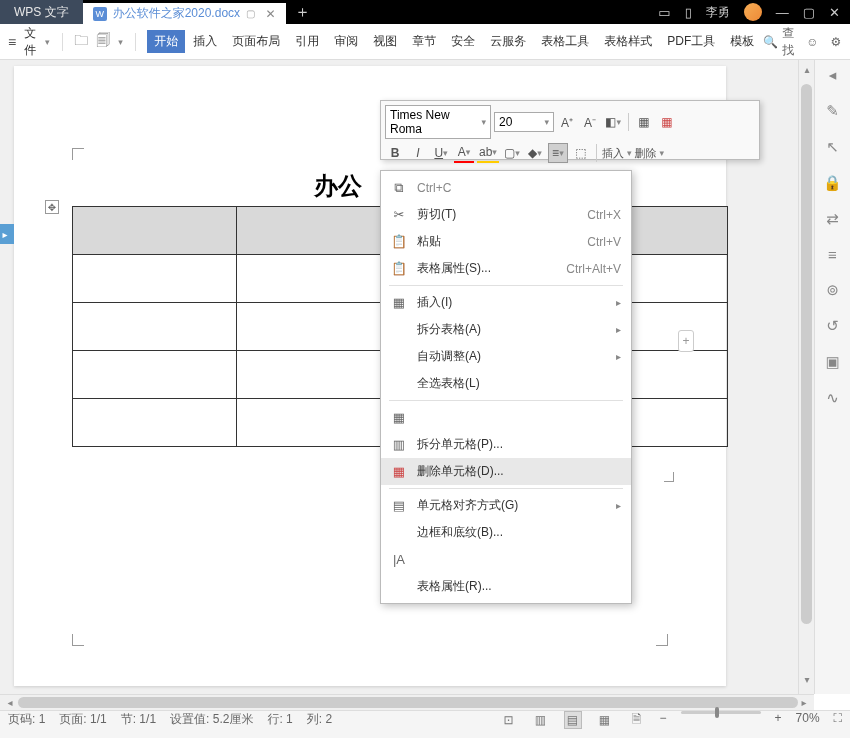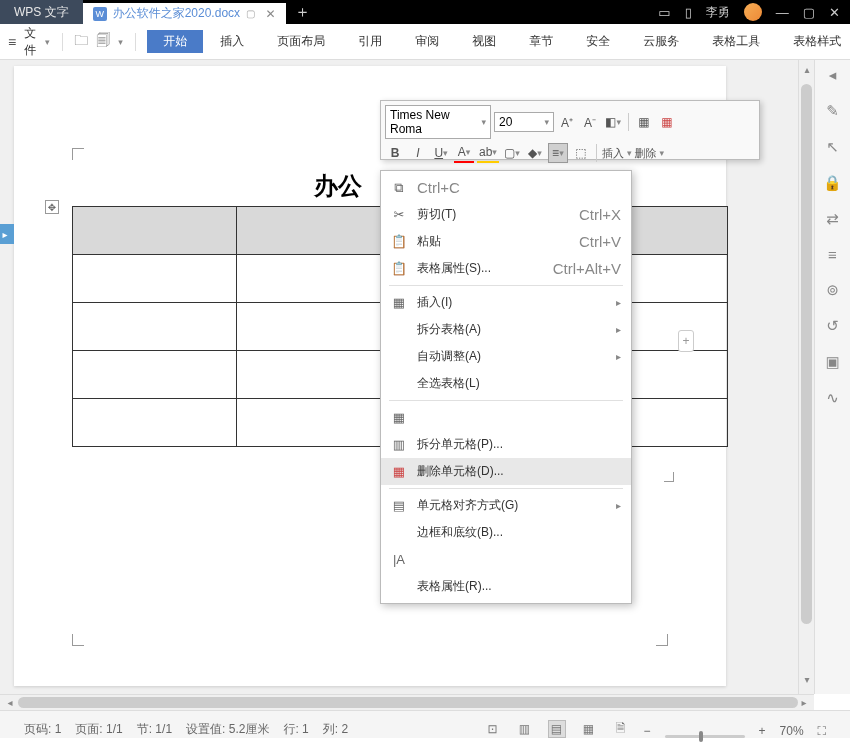--- a/index.html
+++ b/index.html
@@ -16,21 +16,21 @@
 .title-right .win{font-size:13px}
 .avatar{width:18px;height:18px;border-radius:50%;background:linear-gradient(135deg,#f6ad55,#ed8936)}
 .menubar{height:36px;border-bottom:1px solid #ddd;display:flex;align-items:center;padding:0 8px;gap:2px;background:#fff}
 .menu-left{display:flex;align-items:center;gap:8px}
 .ham{font-size:14px;color:#555}
 .file-lbl{font-size:12px;color:#333}
 .dd{color:#888;font-size:9px}
 .sep{width:1px;height:18px;background:#ddd;margin:0 4px}
 .ico{color:#666;font-size:14px}
 .tabs{display:flex;gap:1px;margin-left:6px}
-.tab{padding:3px 16px;font-size:12px;color:#333;white-space:nowrap}
+.tab{padding:3px 7px;font-size:12px;color:#333;white-space:nowrap}
 .tab.active{background:#4a7bc8;color:#fff}
 .menu-right{margin-left:auto;display:flex;align-items:center;gap:12px;color:#666}
 .search{display:flex;align-items:center;gap:4px}
 .content{position:relative;height:634px;background:#f0f0f0;display:flex}
 .doc-area{flex:1;position:relative;overflow:hidden}
 .page{position:absolute;left:14px;top:6px;width:712px;height:620px;background:#fff;box-shadow:0 1px 3px rgba(0,0,0,0.15)}
 .corner{position:absolute;width:12px;height:12px;border:1px solid #999}
 .corner.tl{top:82px;left:58px;border-right:none;border-bottom:none}
 .corner.tr{top:82px;right:58px;border-left:none;border-bottom:none}
 .corner.bl{bottom:40px;left:58px;border-right:none;border-top:none}
@@ -48,40 +48,40 @@
 .vscroll .arr{position:absolute;left:0;width:16px;height:16px;text-align:center;color:#888;font-size:10px}
 .vscroll .arr.up{top:4px}
 .vscroll .arr.dn{bottom:4px}
 .sidepanel{width:36px;background:#f5f5f5;border-left:1px solid #ddd;display:flex;flex-direction:column;align-items:center;padding-top:6px;gap:18px;color:#888}
 .sidepanel .si{font-size:15px}
 .hscroll{height:16px;background:#f0f0f0;border-top:1px solid #ddd;position:relative;margin-right:36px}
 .hscroll .thumb{position:absolute;left:18px;top:2px;height:11px;width:780px;background:#ccc;border-radius:6px}
 .hscroll .arr{position:absolute;top:0;height:16px;width:16px;text-align:center;color:#888;font-size:10px;line-height:16px}
 .hscroll .arr.l{left:2px}
 .hscroll .arr.r{right:2px}
-.statusbar{height:28px;background:#f5f5f5;border-top:1px solid #ddd;display:flex;align-items:flex-end;padding:0 24px;gap:14px;color:#666;font-size:11px}
+.statusbar{height:28px;background:#f5f5f5;border-top:1px solid #ddd;display:flex;align-items:flex-start;padding:0 8px;gap:14px;color:#666;font-size:11px}
 .statusbar .sp{flex:1}
 .statusbar .vbtn{width:18px;height:18px;border:1px solid transparent;display:flex;align-items:center;justify-content:center;color:#777}
 .statusbar .vbtn.on{background:#ddd;border-color:#bbb}
 .zoom-slider{width:80px;height:3px;background:#ccc;position:relative;border-radius:2px}
 .zoom-slider .knob{position:absolute;left:34px;top:-4px;width:4px;height:11px;background:#888;border-radius:2px}
 .minitool{position:absolute;left:380px;top:100px;width:380px;height:60px;background:#f9f9f9;border:1px solid #bbb;box-shadow:2px 2px 6px rgba(0,0,0,0.2);padding:4px;display:flex;flex-direction:column;gap:4px}
 .mt-row{display:flex;align-items:center;gap:3px}
 .mt-font{width:106px;height:20px;border:1px solid #aaa;background:#fff;font-size:11px;padding:16px 4px;display:flex;align-items:center;justify-content:space-between}
 .mt-size{width:60px;height:20px;border:1px solid #aaa;background:#fff;font-size:11px;padding:0 4px;display:flex;align-items:center;justify-content:space-between}
 .mt-btn{min-width:20px;height:20px;display:flex;align-items:center;justify-content:center;color:#555;font-size:12px;padding:0 2px}
 .mt-btn.sel{background:#d0d0d0;border:1px solid #999}
 .mt-sep{width:1px;height:18px;background:#ccc;margin:0 2px}
 .mt-lbl{font-size:11px;color:#555}
 .ctxmenu{position:absolute;left:380px;top:170px;width:252px;background:#fff;border:1px solid #bbb;box-shadow:2px 2px 8px rgba(0,0,0,0.25);padding:3px 0}
 .ctx-item{height:27px;display:flex;align-items:center;padding:0 10px;gap:10px;color:#333;position:relative}
 .ctx-item.hl{background:#e8e8e8}
 .ctx-ico{width:16px;text-align:center;color:#666;font-size:13px}
 .ctx-lbl{flex:1;font-size:12px}
-.ctx-sc{color:#888;font-size:15px}
+.ctx-sc{color:#888;font-size:12px}
 .ctx-arr{color:#888;font-size:10px}
 .ctx-sep{height:1px;background:#e0e0e0;margin:3px 8px}
 </style>
 </head>
 <body>
 
 <div class="titlebar">
   <div class="app-tab">WPS 文字</div>
   <div class="doc-tab">
     <span class="doc-icon">W</span>

